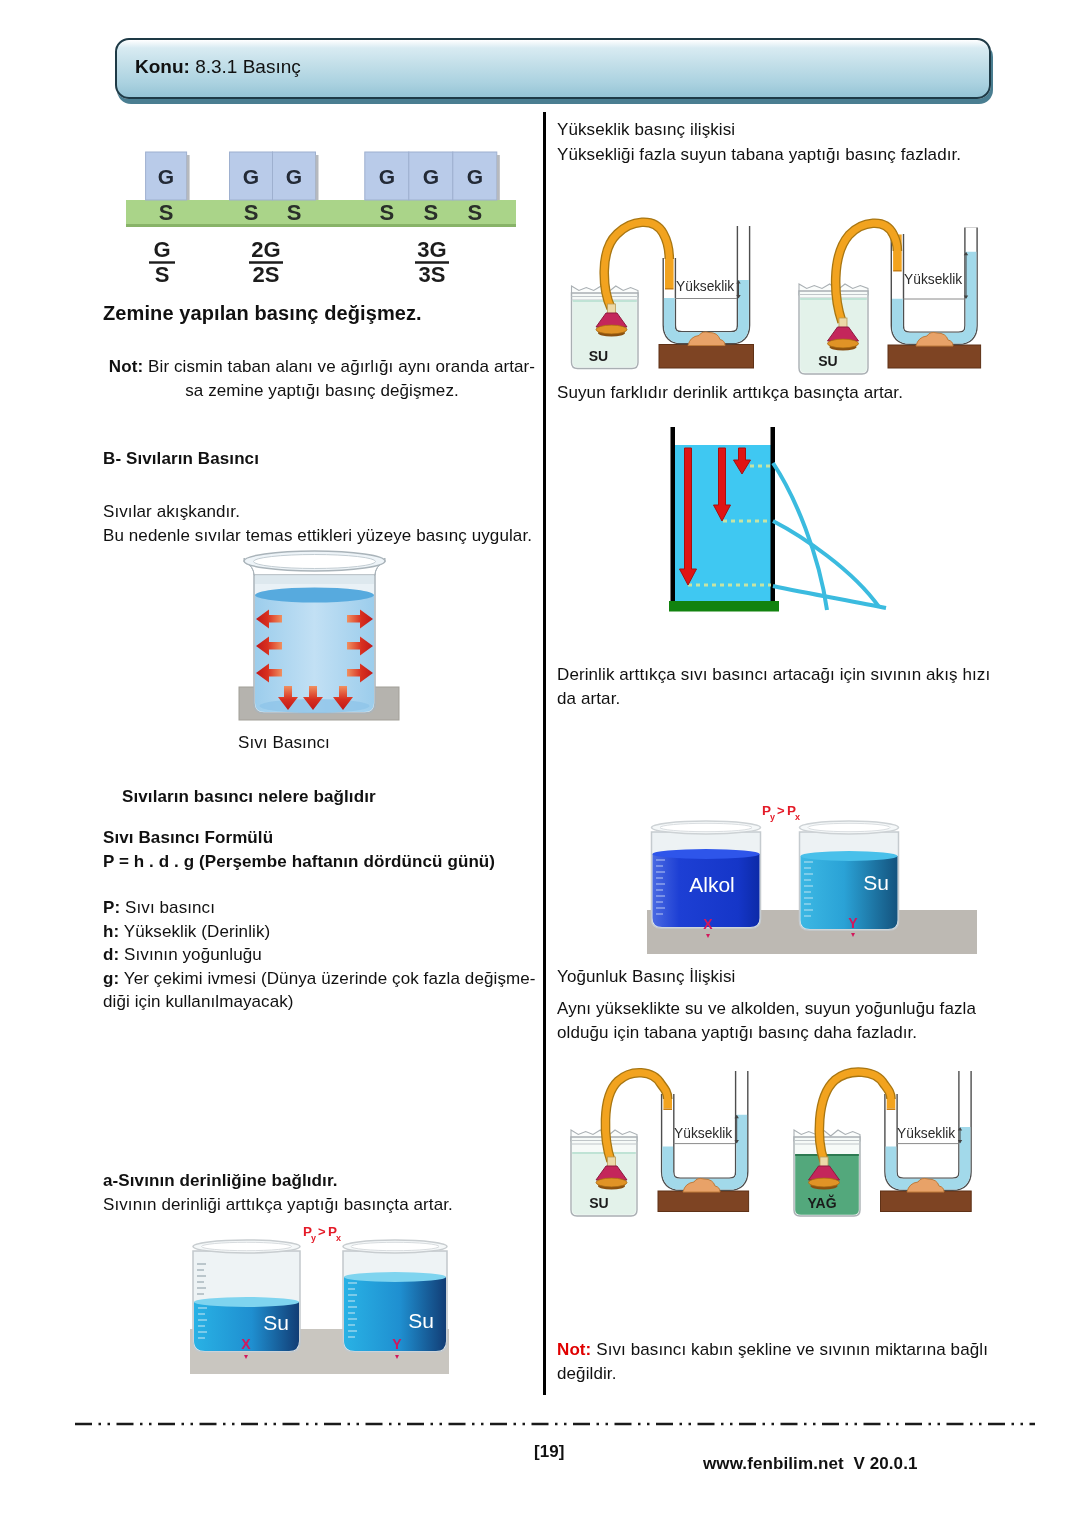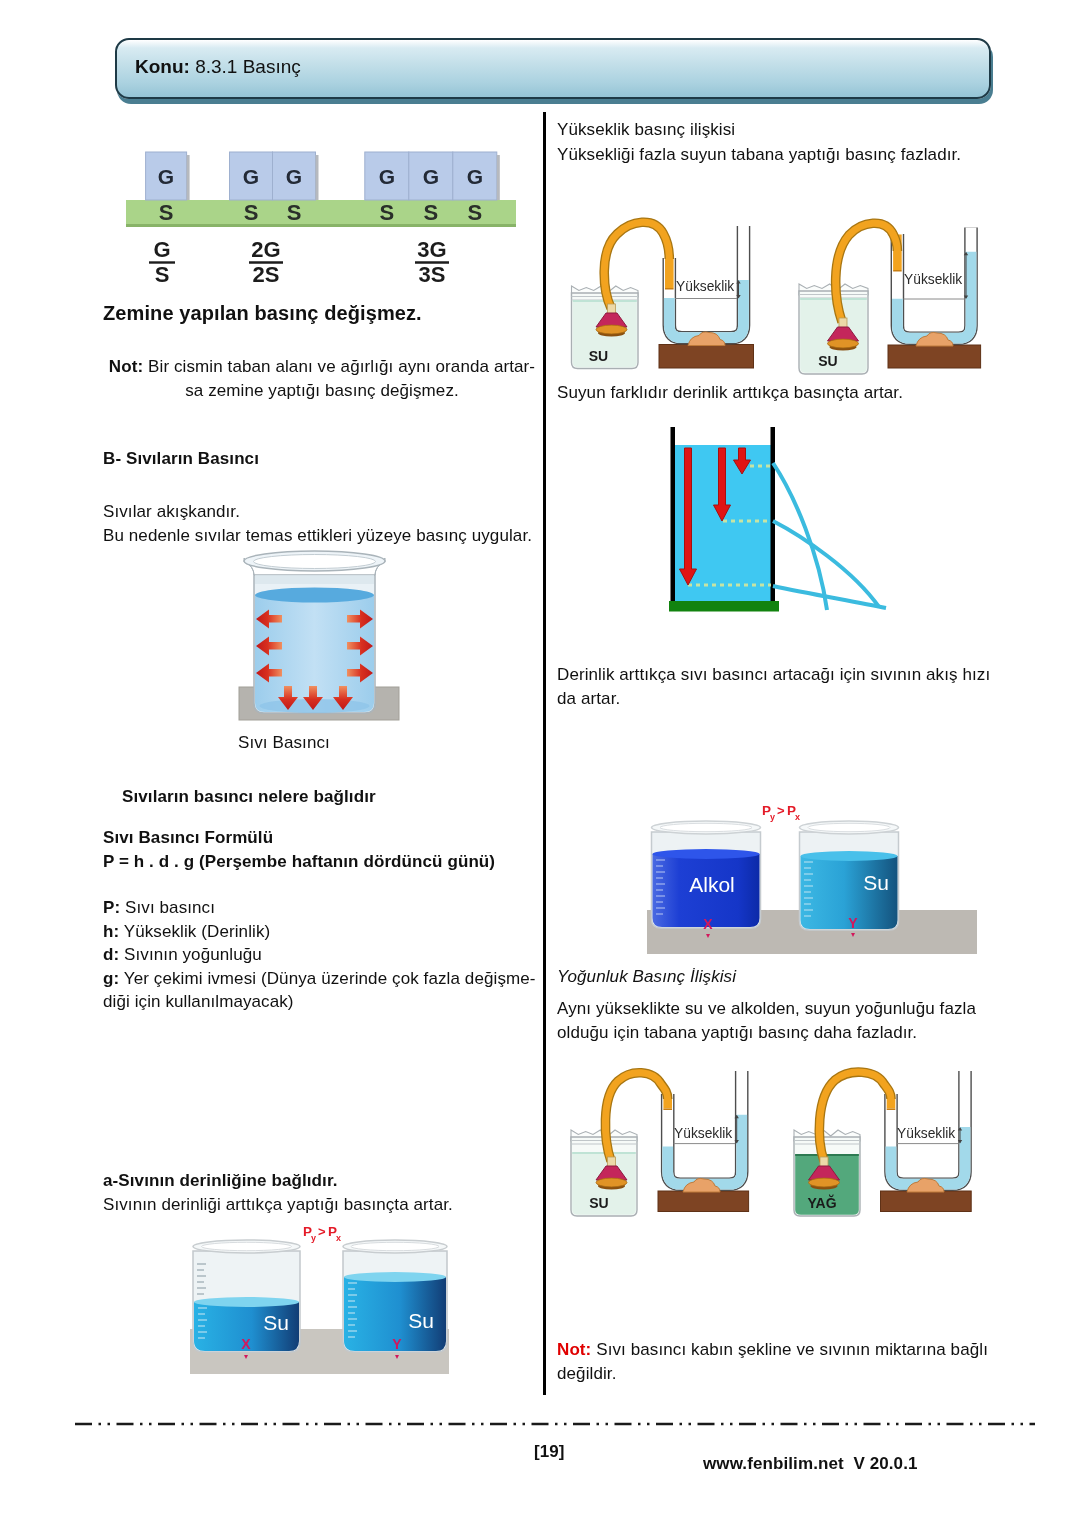--- a/index.html
+++ b/index.html
@@ -344,21 +344,21 @@
       <g stroke="#bfe4f2" stroke-width="1">
             <path d="M159,67 h9 M159,73 h7 M159,79 h9 M159,85 h7 M159,91 h9 M159,97 h7 M159,103 h9 M159,109 h7 M159,115 h9 M159,121 h7"></path>
           </g>
       <text x="231" y="95" font-family="Liberation Sans, sans-serif" font-size="21" fill="#ffffff" text-anchor="middle">Su</text>
       <text x="208" y="133" font-family="Liberation Sans, sans-serif" font-size="14" font-weight="bold" fill="#d3175c" text-anchor="middle">Y</text>
       <text x="208" y="142" font-family="Liberation Sans, sans-serif" font-size="8" fill="#d3175c" text-anchor="middle">▾</text>
     </g>
   </svg>
   </div>
 
-  <div class="abs t ctr" style="left:557px;top:965px;width:430px;font-style:italic;">Yoğunluk Basınç İlişkisi</div>
+  <div class="abs t ctr" style="left:557px;top:965px;width:430px;">Yoğunluk Basınç İlişkisi</div>
   <div class="abs t" style="left:557px;top:997px;width:440px;">Aynı yükseklikte su ve alkolden, suyun yoğunluğu fazla<br>olduğu için tabana yaptığı basınç daha fazladır.</div>
 
   <div class="abs" id="utube3" style="left:560px;top:1063px;width:200px;height:150px;">
   <svg width="200" height="155" viewBox="0 0 200 155">
   <path d="M11,78 L11.0,67.0 L18.3,71.5 L25.7,68.5 L33.0,71.5 L40.3,67.0 L47.7,73.0 L55.0,67.0 L62.3,71.5 L69.7,68.5 L77.0,71.5 L77,78 Z" fill="#fbfdfc" stroke="#a9afb3" stroke-width="1.1"></path>
   <path d="M11,74 L11,147 Q11,153 17,153 L71,153 Q77,153 77,147 L77,74 Z" fill="#f6faf8" stroke="#a9afb3" stroke-width="1.4"></path>
   <line x1="11" y1="77.5" x2="77" y2="77.5" stroke="#c0c6c9" stroke-width="1.2"></line>
   <line x1="11" y1="81" x2="77" y2="81" stroke="#c0c6c9" stroke-width="1.2"></line>
   <path d="M12.2,89 L12.2,147 Q12.2,151.8 18,151.8 L70,151.8 Q75.8,151.8 75.8,147 L75.8,89 Z" fill="#e3f2ea"></path>
   <line x1="12.2" y1="90" x2="75.8" y2="90" stroke="#bfe3d5" stroke-width="2"></line>

